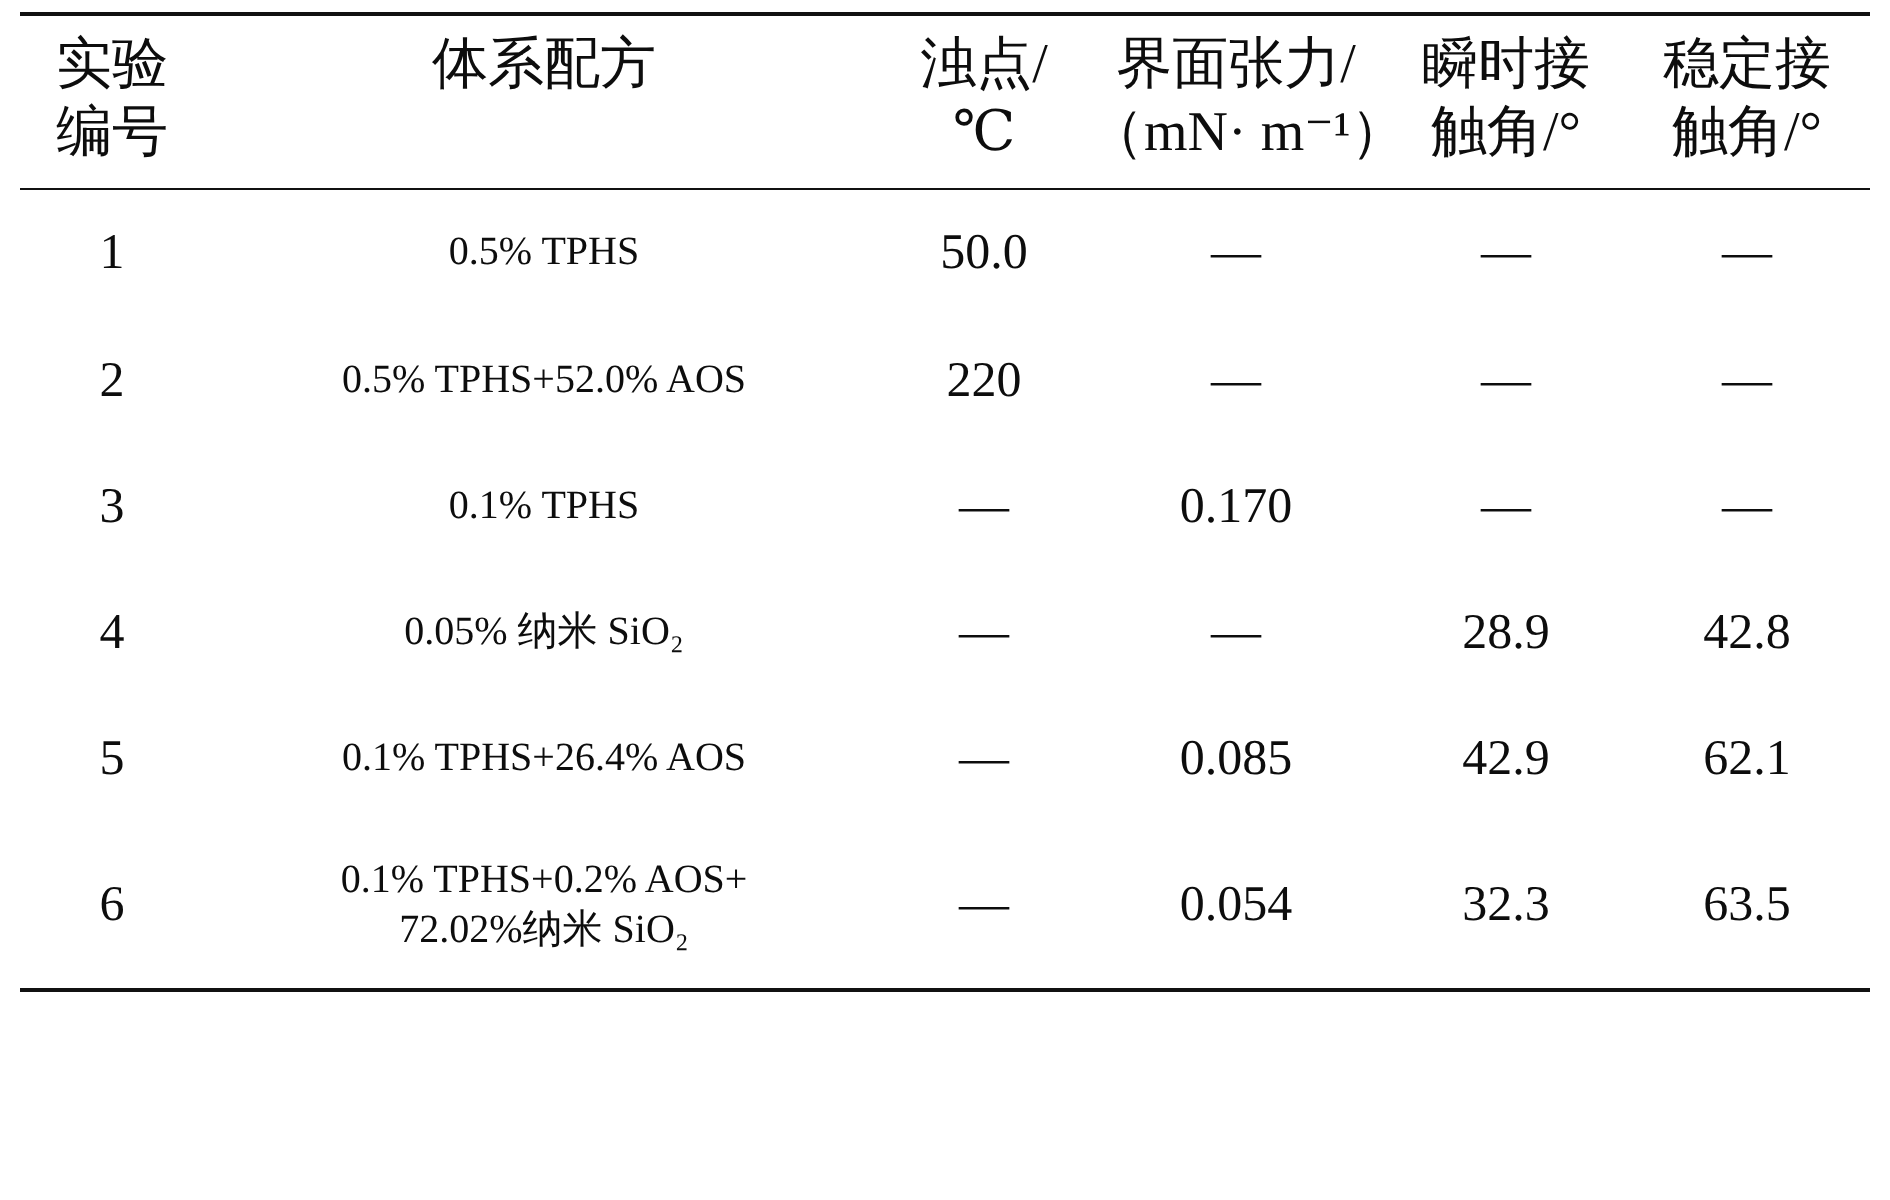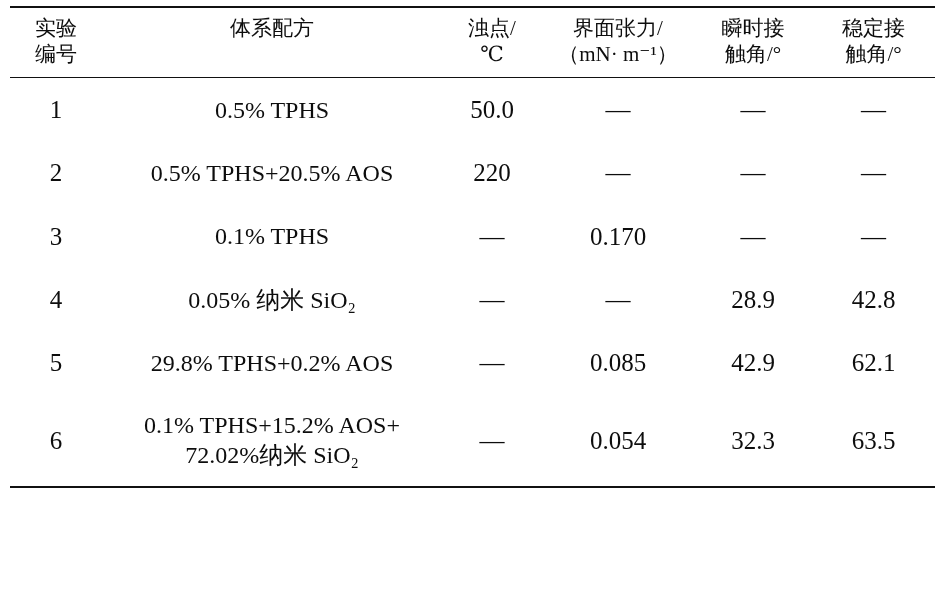--- a/index.html
+++ b/index.html
@@ -31,21 +31,21 @@
   }
   table.data-table col.c0 { width: 92px; }
   table.data-table col.c1 { width: 340px; }
   table.data-table col.c2 { width: 100px; }
   table.data-table col.c3 { width: 152px; }
   table.data-table col.c4 { width: 118px; }
   table.data-table col.c5 { width: 123px; }
 
   thead th {
     font-weight: normal;
-    font-size: 21px;
+    font-size: 28px;
     line-height: 1.22;
     vertical-align: top;
     padding: 8px 2px 10px 2px;
     border-top: 2.5px solid #111;
     border-bottom: 1.6px solid #111;
   }
   thead th .hl {
     display: block;
     white-space: nowrap;
   }
@@ -53,21 +53,21 @@
     font-size: 25px;
     text-align: center;
     vertical-align: middle;
     padding: 16px 2px;
     line-height: 1.25;
   }
   tbody tr:last-child td {
     border-bottom: 2.5px solid #111;
   }
   tbody td.formula {
-    font-size: 24px;
+    font-size: 20px;
   }
   tbody td .line {
     display: block;
     white-space: nowrap;
   }
 </style>
 </head>
 <body>
 
 <div class="sheet">
@@ -114,21 +114,21 @@
           <span class="line">0.5% TPHS</span>
         </td>
         <td>50.0</td>
         <td>—</td>
         <td>—</td>
         <td>—</td>
       </tr>
       <tr>
         <td>2</td>
         <td class="formula">
-          <span class="line">0.5% TPHS+20.5% AOS</span>
+          <span class="line">0.5% TPHS+52.0% AOS</span>
         </td>
         <td>220</td>
         <td>—</td>
         <td>—</td>
         <td>—</td>
       </tr>
       <tr>
         <td>3</td>
         <td class="formula">
           <span class="line">0.1% TPHS</span>
@@ -144,31 +144,31 @@
           <span class="line">0.05% 纳米 SiO₂</span>
         </td>
         <td>—</td>
         <td>—</td>
         <td>28.9</td>
         <td>42.8</td>
       </tr>
       <tr>
         <td>5</td>
         <td class="formula">
-          <span class="line">29.8% TPHS+0.2% AOS</span>
+          <span class="line">0.1% TPHS+26.4% AOS</span>
         </td>
         <td>—</td>
         <td>0.085</td>
         <td>42.9</td>
         <td>62.1</td>
       </tr>
       <tr>
         <td>6</td>
         <td class="formula">
-          <span class="line">0.1% TPHS+15.2% AOS+</span>
+          <span class="line">0.1% TPHS+0.2% AOS+</span>
           <span class="line">72.02%纳米 SiO₂</span>
         </td>
         <td>—</td>
         <td>0.054</td>
         <td>32.3</td>
         <td>63.5</td>
       </tr>
     </tbody>
   </table>
 </div>

